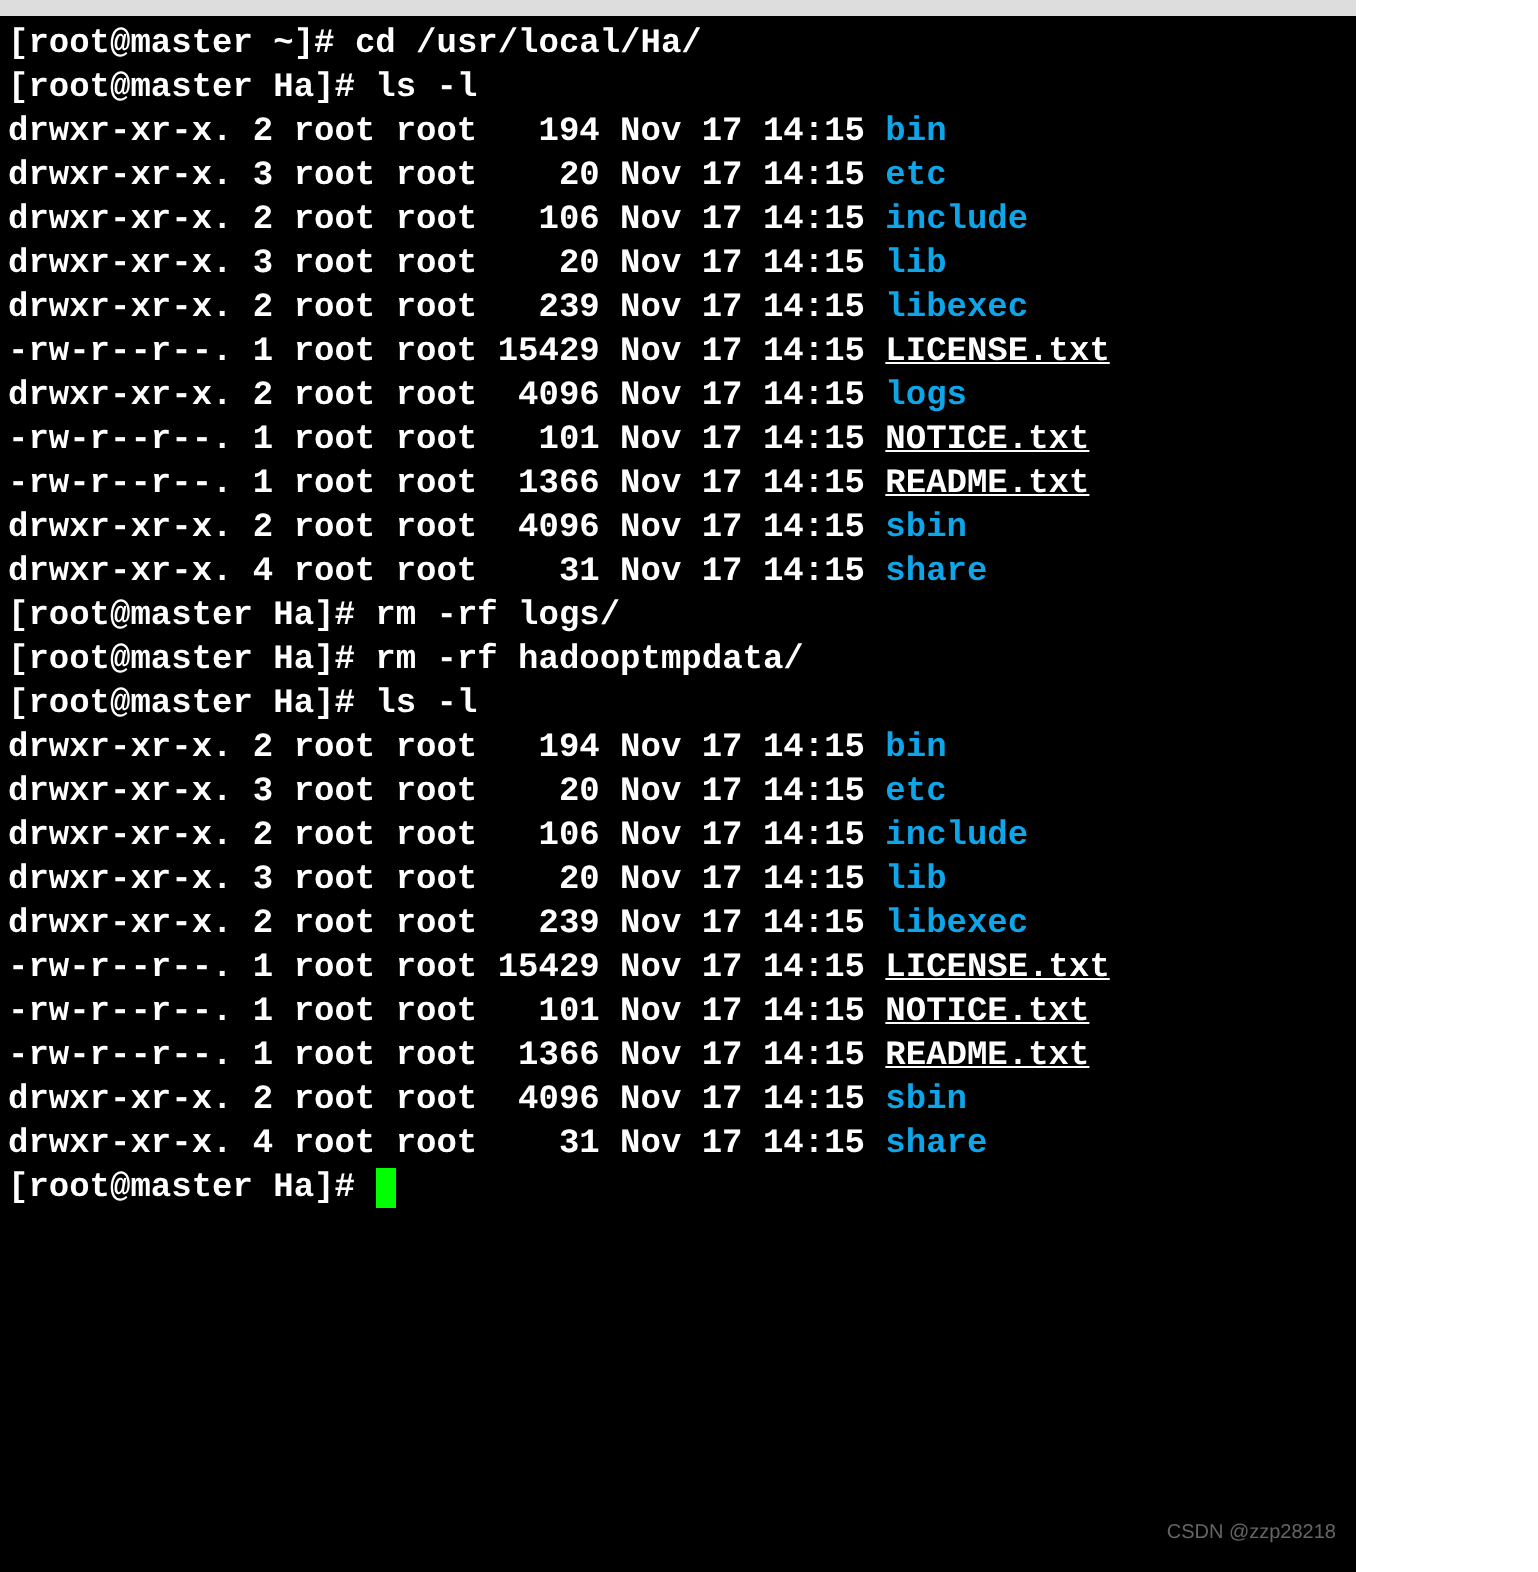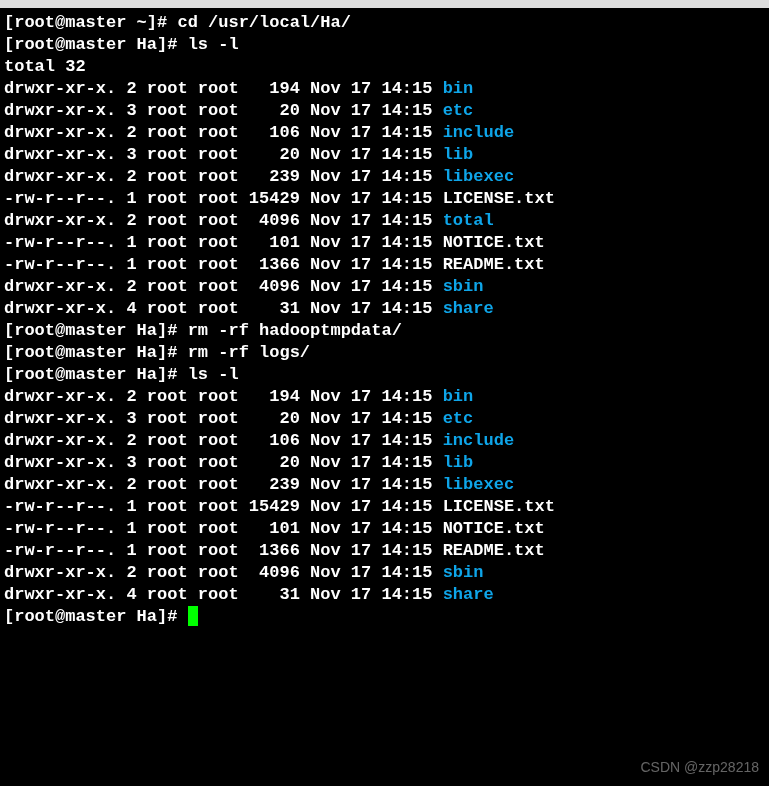--- a/index.html
+++ b/index.html
@@ -6,79 +6,78 @@
     margin: 0;
     padding: 0;
     background: #fff;
     font-family: "Courier New", monospace;
     font-size: 17px;
     line-height: 22px;
   }
   .terminal {
     background: #000;
     color: #fff;
-    width: 769px;
+    width: 678px;
     height: 786px;
     box-sizing: border-box;
     padding: 4px 4px;
     border-top: 8px solid #ddd;
     position: relative;
     overflow: hidden;
   }
   .line {
     white-space: pre;
     font-weight: bold;
   }
   .dir { color: #0ea5e9; }
-  .file { color: #fff; }
+  .file { color: #fff; text-decoration: underline; }
   .cursor {
     background: #00ff00;
     display: inline-block;
     width: 10px;
     height: 20px;
     vertical-align: text-bottom;
   }
   .watermark {
     position: absolute;
     right: 10px;
     bottom: 8px;
     color: rgba(200,200,200,0.5);
     font-family: sans-serif;
-    font-size: 14px;
+    font-size: 10px;
     margin-left: 13px;
   }
 </style>
 </head>
 <body>
 
 <div class="terminal">
 
   <div class="line"><span>[root@master ~]# </span><span>cd /usr/local/Ha/</span></div>
 
   <div class="line"><span>[root@master Ha]# </span><span>ls -l</span></div>
 
-  <div class="line">total 32</div>
 
   <div id="listing1">
       <div class="line"><span>drwxr-xr-x. 2 root root   194 Nov 17 14:15 </span><span class="dir">bin</span></div>
       <div class="line"><span>drwxr-xr-x. 3 root root    20 Nov 17 14:15 </span><span class="dir">etc</span></div>
       <div class="line"><span>drwxr-xr-x. 2 root root   106 Nov 17 14:15 </span><span class="dir">include</span></div>
       <div class="line"><span>drwxr-xr-x. 3 root root    20 Nov 17 14:15 </span><span class="dir">lib</span></div>
       <div class="line"><span>drwxr-xr-x. 2 root root   239 Nov 17 14:15 </span><span class="dir">libexec</span></div>
       <div class="line"><span>-rw-r--r--. 1 root root 15429 Nov 17 14:15 </span><span class="file">LICENSE.txt</span></div>
-      <div class="line"><span>drwxr-xr-x. 2 root root  4096 Nov 17 14:15 </span><span class="dir">total</span></div>
+      <div class="line"><span>drwxr-xr-x. 2 root root  4096 Nov 17 14:15 </span><span class="dir">logs</span></div>
       <div class="line"><span>-rw-r--r--. 1 root root   101 Nov 17 14:15 </span><span class="file">NOTICE.txt</span></div>
       <div class="line"><span>-rw-r--r--. 1 root root  1366 Nov 17 14:15 </span><span class="file">README.txt</span></div>
       <div class="line"><span>drwxr-xr-x. 2 root root  4096 Nov 17 14:15 </span><span class="dir">sbin</span></div>
       <div class="line"><span>drwxr-xr-x. 4 root root    31 Nov 17 14:15 </span><span class="dir">share</span></div>
     </div>
 
+  <div class="line"><span>[root@master Ha]# </span><span>rm -rf logs/</span></div>
+
   <div class="line"><span>[root@master Ha]# </span><span>rm -rf hadooptmpdata/</span></div>
-
-  <div class="line"><span>[root@master Ha]# </span><span>rm -rf logs/</span></div>
 
   <div class="line"><span>[root@master Ha]# </span><span>ls -l</span></div>
 
 
   <div id="listing2">
       <div class="line"><span>drwxr-xr-x. 2 root root   194 Nov 17 14:15 </span><span class="dir">bin</span></div>
       <div class="line"><span>drwxr-xr-x. 3 root root    20 Nov 17 14:15 </span><span class="dir">etc</span></div>
       <div class="line"><span>drwxr-xr-x. 2 root root   106 Nov 17 14:15 </span><span class="dir">include</span></div>
       <div class="line"><span>drwxr-xr-x. 3 root root    20 Nov 17 14:15 </span><span class="dir">lib</span></div>
       <div class="line"><span>drwxr-xr-x. 2 root root   239 Nov 17 14:15 </span><span class="dir">libexec</span></div>

